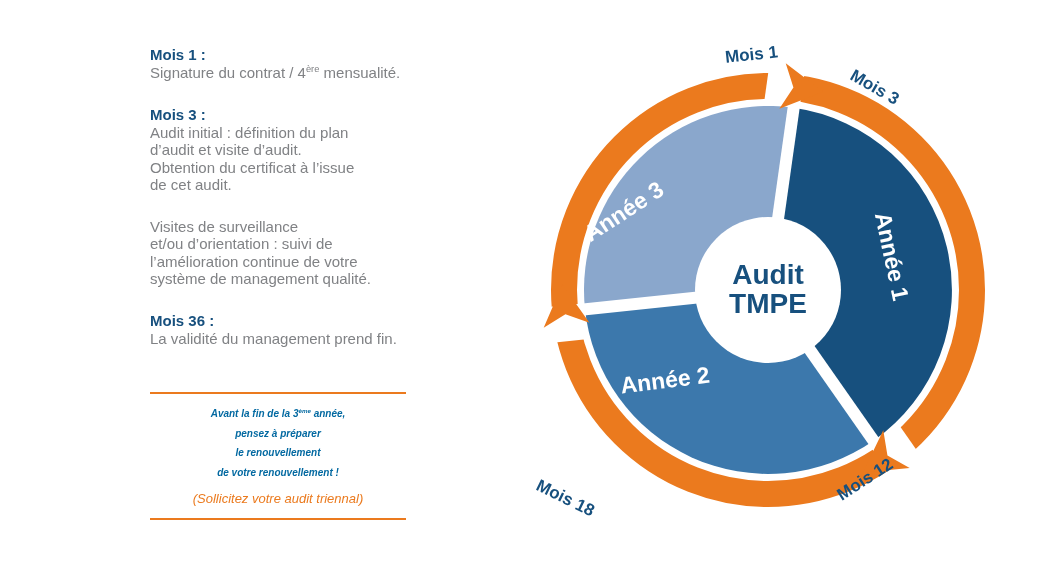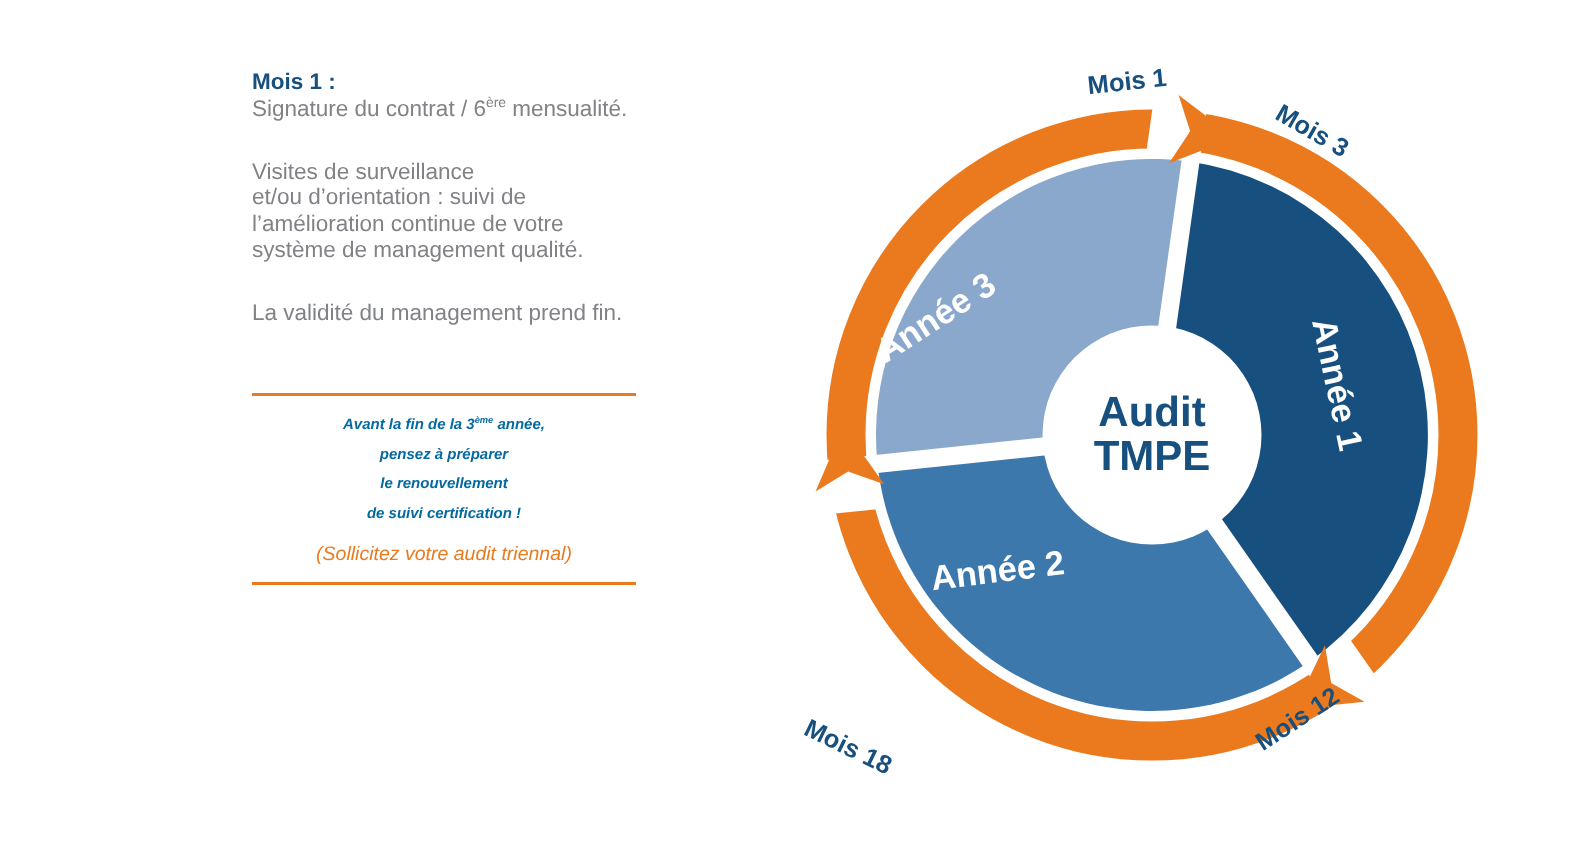--- a/index.html
+++ b/index.html
@@ -1,20 +1,20 @@
 <!DOCTYPE html>
 <html><head>
 <meta charset="utf-8">
 <style>
   html,body{margin:0;padding:0;background:#ffffff;}
   body{font-family:"Liberation Sans", sans-serif;}
   .canvas{position:relative;width:1060px;height:576px;background:#fff;overflow:hidden;}
 
   
-  .notes{position:absolute;left:168px;top:46px;width:256px;}
+  .notes{position:absolute;left:150px;top:46px;width:256px;}
   .notes section{margin:0 0 24px 0;}
   .notes h3{margin:0 0 1px 0;font-size:15px;line-height:17px;font-weight:bold;color:#17507E;}
   .notes .ln{display:block;font-size:15px;line-height:17.5px;color:#808285;}
   .notes p{margin:0;font-size:15px;line-height:17.5px;color:#808285;}
   sup{font-size:0.62em;line-height:0;}
 
   
   .callout{margin-top:45px;border-top:2px solid #EB7A1E;border-bottom:2px solid #EB7A1E;
            padding:10px 0 12px 0;text-align:center;color:#EB7A1E;}
   .callout .cl{display:block;font-size:10px;line-height:19.5px;font-weight:bold;font-style:italic;color:#0369a1;}
@@ -28,44 +28,54 @@
 </style>
 </head>
 <body>
 
 <div class="canvas">
 
   <div class="notes">
 
     <section>
       <h3>Mois 1 :</h3>
-      <p><span>Signature du contrat / 6</span><sup>ère</sup><span> mensualité.</span></p>
+      <p><span>Signature du contrat / 4</span><sup>ère</sup><span> mensualité.</span></p>
     </section>
 
+    <section>
+      <h3>Mois 3 :</h3>
+      <p>
+        <span class="ln">Audit initial : définition du plan</span>
+        <span class="ln">d’audit et visite d’audit.</span>
+        <span class="ln">Obtention du certificat à l’issue</span>
+        <span class="ln">de cet audit.</span>
+      </p>
+    </section>
 
     <section>
       <p>
         <span class="ln">Visites de surveillance</span>
         <span class="ln">et/ou d’orientation : suivi de</span>
         <span class="ln">l’amélioration continue de votre</span>
         <span class="ln">système de management qualité.</span>
       </p>
     </section>
 
     <section>
+      <h3>Mois 36 :</h3>
       <p>
         <span class="ln">La validité du management prend fin.</span>
       </p>
     </section>
 
     <div class="callout">
       <span class="cl"><span>Avant la fin de la 3</span><sup>ème</sup><span> année,</span></span>
       <span class="cl">pensez à préparer</span>
       <span class="cl">le renouvellement</span>
-      <span class="cl">de suivi certification !</span>
+      <span class="cl">de votre renouvellement !</span>
       <span class="foot">(Sollicitez votre audit triennal)</span>
     </div>
   </div>
 
   <svg class="cycle" width="1060" height="576" viewBox="0 0 1060 576">
 
     <circle cx="768" cy="290" r="204" fill="none" stroke-width="26" stroke="#EB7A1E"></circle>
 
     <path d="M 768 290 L 793.6 107.8 A 184 184 0 0 1 873.5 440.7 Z" fill="#17507E"></path>
     <path d="M 768 290 L 873.5 440.7 A 184 184 0 0 1 585 309.2 Z" fill="#3C78AC"></path>

